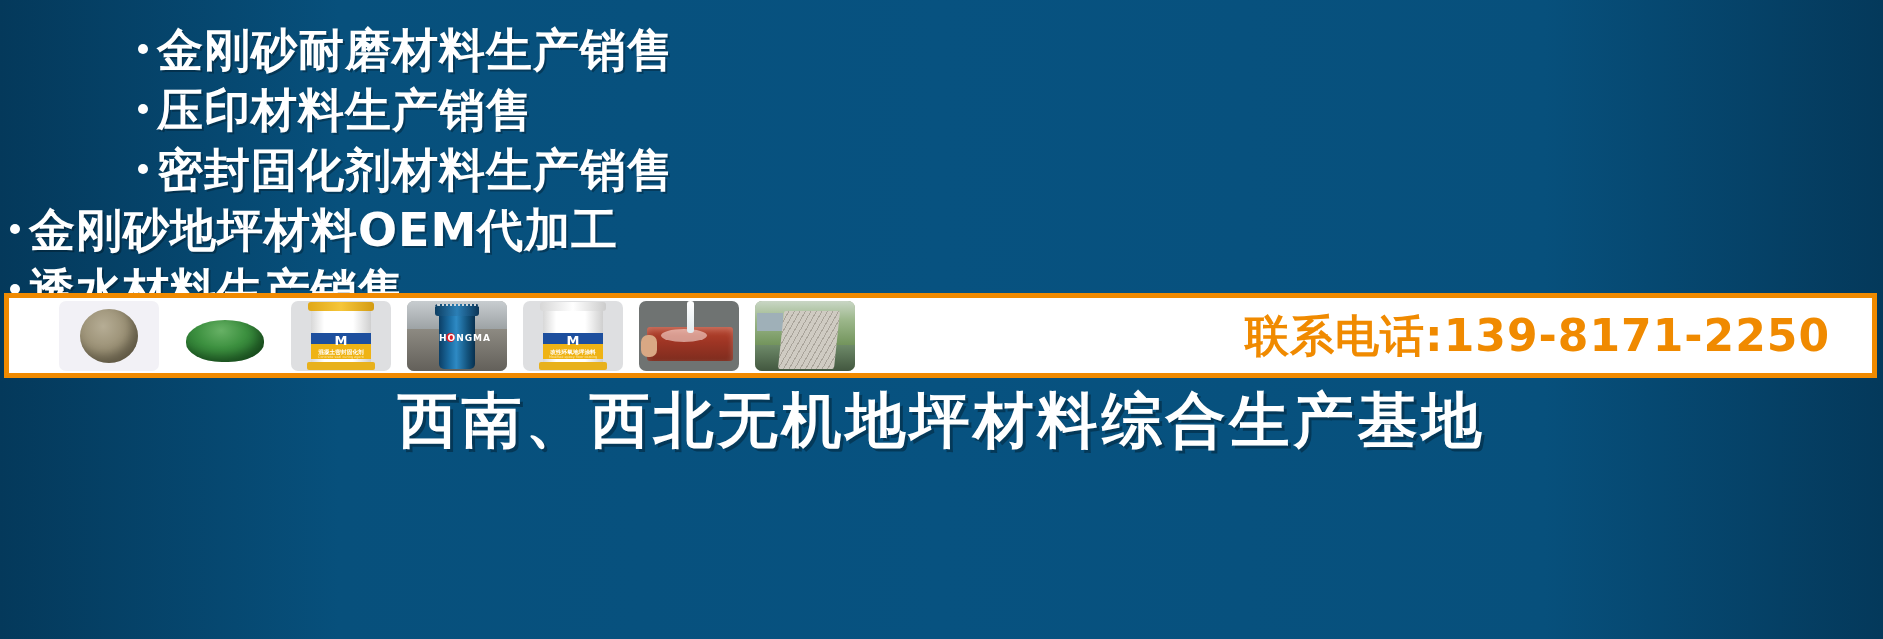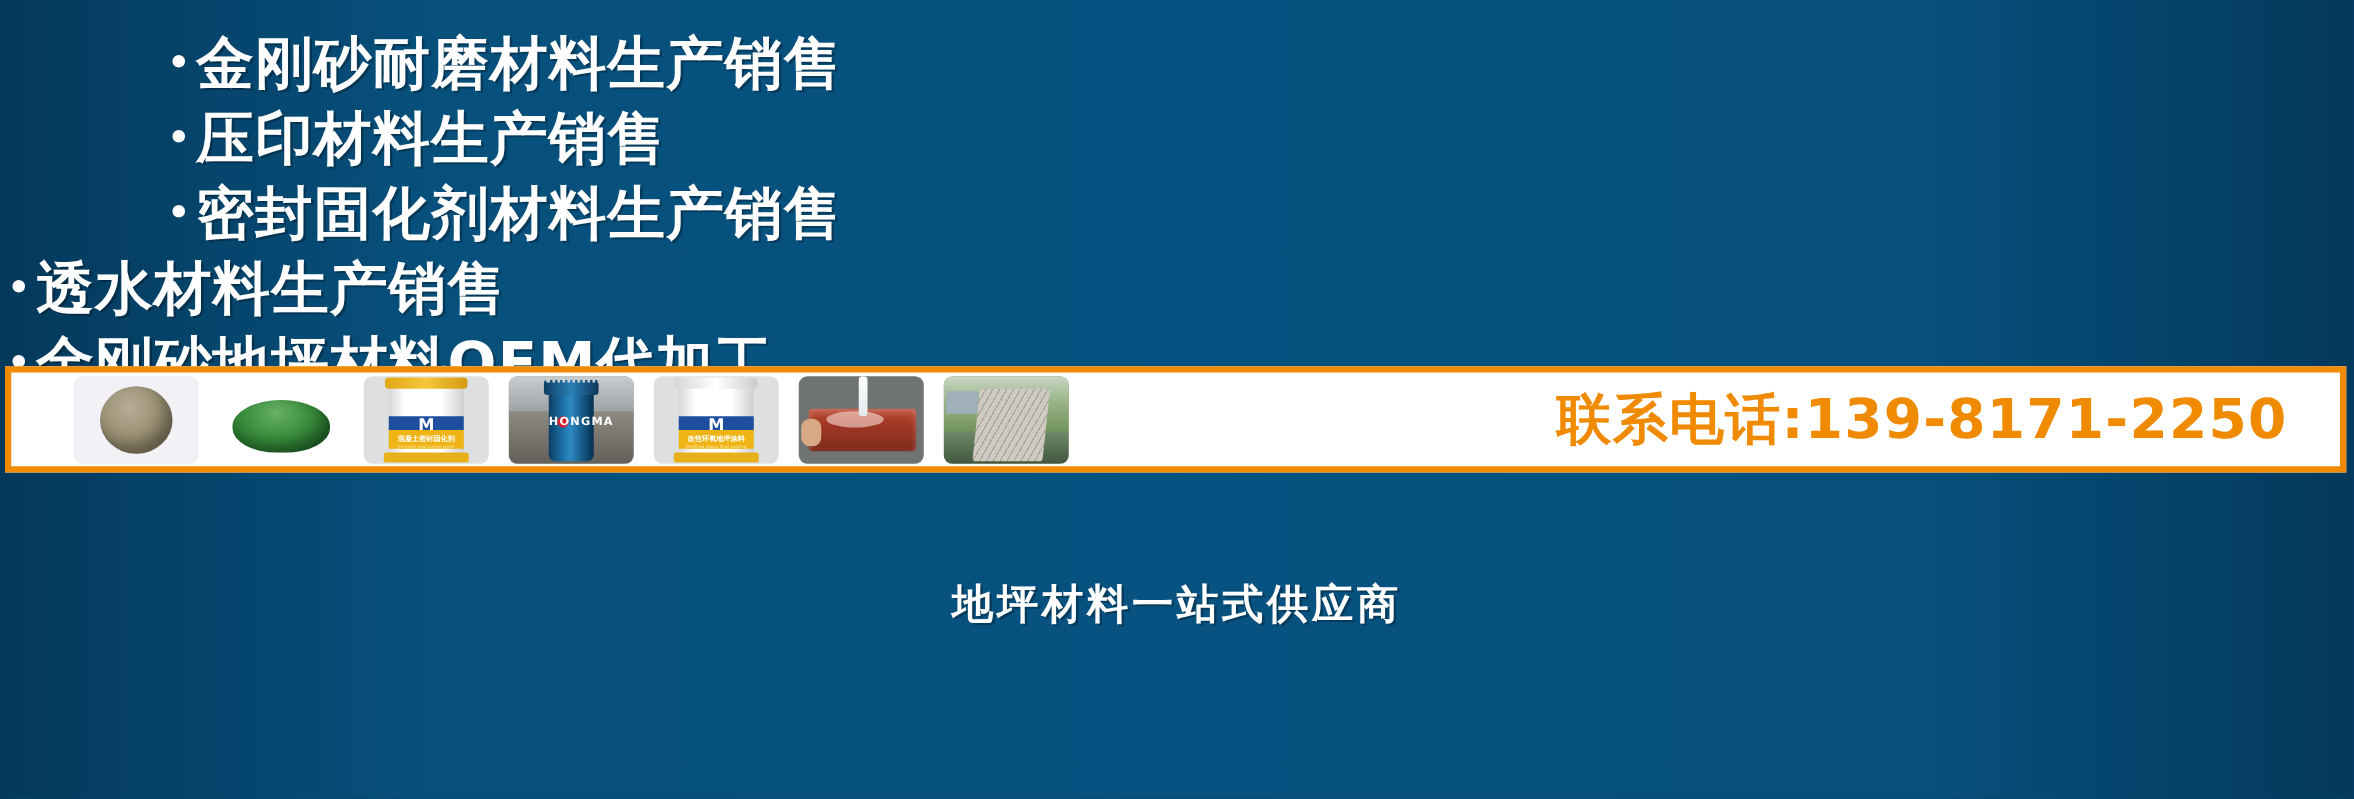--- a/index.html
+++ b/index.html
@@ -200,25 +200,25 @@
       </div>
       <div class="feat">
         <span class="bullet"></span>
         <span class="feat-text">密封固化剂材料生产销售</span>
       </div>
     </div>
 
     <div class="col col-right">
       <div class="feat">
         <span class="bullet"></span>
+        <span class="feat-text">金刚砂地坪材料OEM代加工</span>
+      </div>
+      <div class="feat">
+        <span class="bullet"></span>
         <span class="feat-text">透水材料生产销售</span>
-      </div>
-      <div class="feat">
-        <span class="bullet"></span>
-        <span class="feat-text">金刚砂地坪材料OEM代加工</span>
       </div>
     </div>
   </div>
 
   <div class="strip">
 
     <div class="photos">
 
       <div class="photo p-grey">
         <div class="mound"></div>
@@ -272,15 +272,15 @@
         <div class="bldg"></div>
         <div class="water2"></div>
         <div class="pathway"></div>
       </div>
 
     </div>
 
     <div class="phone">联系电话:139-8171-2250</div>
   </div>
 
-  <div class="subline">地坪材料一站式供应商</div>
+  <div class="headline">西南、西北无机地坪材料综合生产基地</div>
 
 </div>
 
 </body></html>

